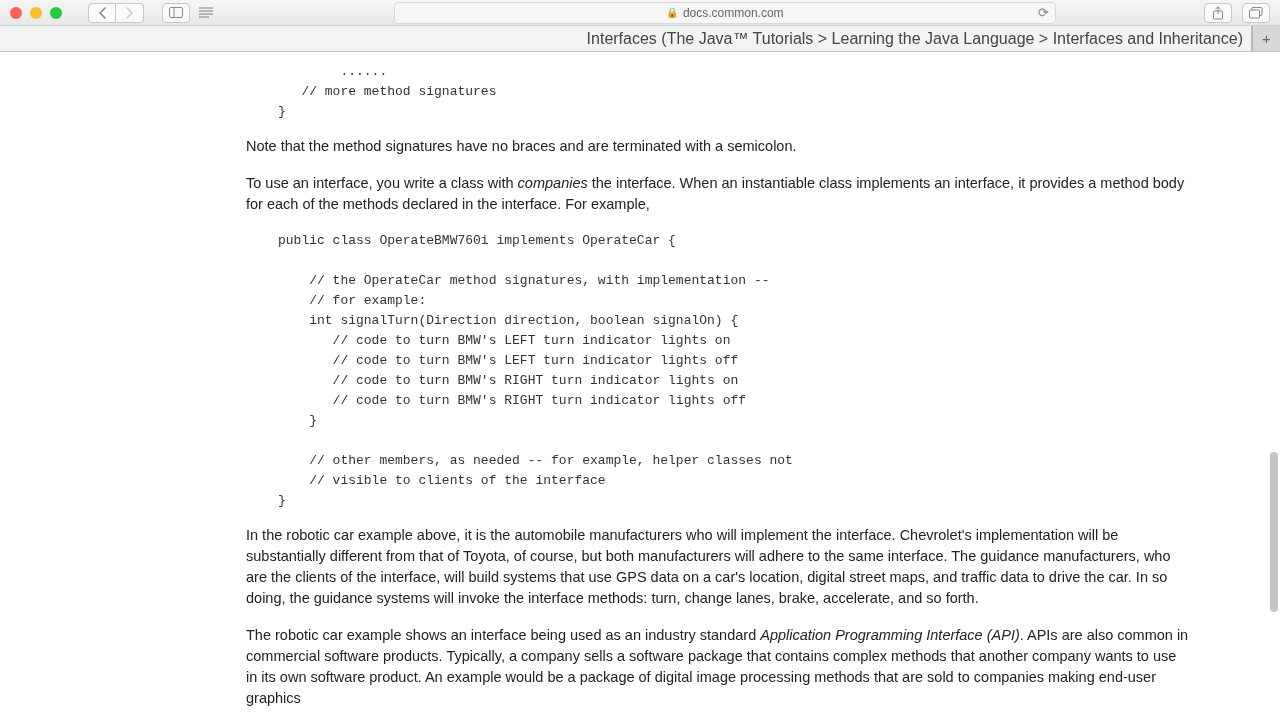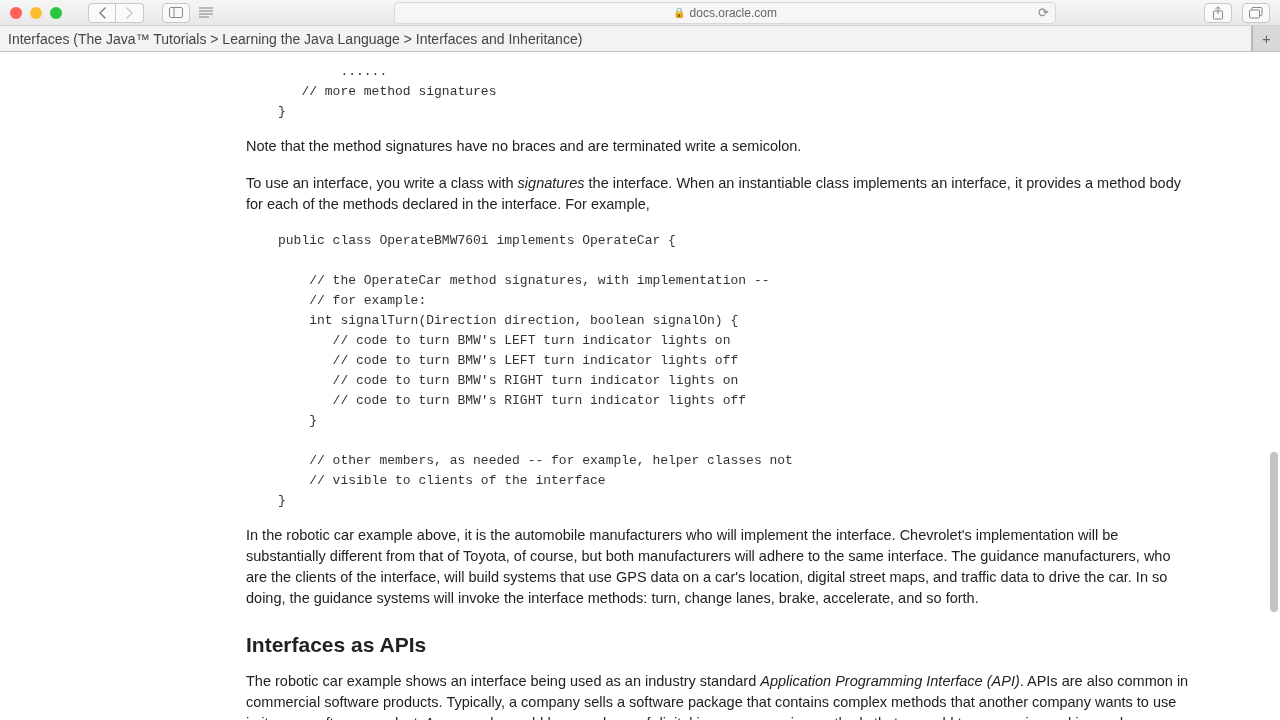--- a/index.html
+++ b/index.html
@@ -56,22 +56,22 @@
   .tabbar {
     height: 26px;
     background: #d8d8d8;
     display: flex;
     border-bottom: 1px solid #c0c0c0;
   }
   .tab {
     flex: 1;
     display: flex;
     align-items: center;
-    justify-content: flex-start;
-    font-size: 14px;
+    justify-content: flex-end;
+    font-size: 16px;
     color: #444;
     border-right: 1px solid #b8b8b8;
     padding: 0 8px;
     white-space: nowrap;
     overflow: hidden;
     text-overflow: ellipsis;
   }
   .tab.active { background: #f3f3f3; }
   .newtab {
     width: 28px;
@@ -147,21 +147,21 @@
   <div class="sqbtn" style="margin-left:auto;border:none;background:none;width:auto;margin-right:12px;">
     <svg width="16" height="12" viewBox="0 0 16 12">
         <line x1="1" y1="1" x2="15" y2="1" stroke="#999" stroke-width="1.3"></line>
         <line x1="1" y1="4" x2="15" y2="4" stroke="#999" stroke-width="1.3"></line>
         <line x1="1" y1="7" x2="15" y2="7" stroke="#999" stroke-width="1.3"></line>
         <line x1="1" y1="10" x2="11" y2="10" stroke="#999" stroke-width="1.3"></line>
       </svg>
   </div>
   <div class="addr">
     <span class="lock">🔒</span>
-    <span>docs.oracle.com</span>
+    <span>docs.common.com</span>
     <span class="reload">⟳</span>
   </div>
   <div class="rightgroup">
     <div class="sqbtn">
       <svg width="12" height="14" viewBox="0 0 12 14">
           <rect x="1.5" y="5" width="9" height="8" rx="1" fill="none" stroke="#888"></rect>
           <path d="M6 1 v7 M3.5 3 L6 0.8 L8.5 3" fill="none" stroke="#888" stroke-width="1"></path>
         </svg>
     </div>
     <div class="sqbtn">
@@ -179,43 +179,42 @@
     </div>
   <div class="newtab">+</div>
 </div>
 
 <div class="content">
   <div class="inner">
     <pre>        ......
    // more method signatures
 }</pre>
 
-    <p>Note that the method signatures have no braces and are terminated write a semicolon.</p>
+    <p>Note that the method signatures have no braces and are terminated with a semicolon.</p>
 
     <p>
-      <span>To use an interface, you write a class with </span><em>signatures</em><span> the interface. When an instantiable class implements an interface, it provides a method body for each of the methods declared in the interface. For example,</span>
+      <span>To use an interface, you write a class with </span><em>companies</em><span> the interface. When an instantiable class implements an interface, it provides a method body for each of the methods declared in the interface. For example,</span>
     </p>
 
     <pre>public class OperateBMW760i implements OperateCar {
 
     // the OperateCar method signatures, with implementation --
     // for example:
     int signalTurn(Direction direction, boolean signalOn) {
        // code to turn BMW's LEFT turn indicator lights on
        // code to turn BMW's LEFT turn indicator lights off
        // code to turn BMW's RIGHT turn indicator lights on
        // code to turn BMW's RIGHT turn indicator lights off
     }
 
     // other members, as needed -- for example, helper classes not
     // visible to clients of the interface
 }</pre>
 
     <p>In the robotic car example above, it is the automobile manufacturers who will implement the interface. Chevrolet's implementation will be substantially different from that of Toyota, of course, but both manufacturers will adhere to the same interface. The guidance manufacturers, who are the clients of the interface, will build systems that use GPS data on a car's location, digital street maps, and traffic data to drive the car. In so doing, the guidance systems will invoke the interface methods: turn, change lanes, brake, accelerate, and so forth.</p>
 
-    <h2>Interfaces as APIs</h2>
 
     <p>
       <span>The robotic car example shows an interface being used as an industry standard </span><em>Application Programming Interface (API)</em><span>. APIs are also common in commercial software products. Typically, a company sells a software package that contains complex methods that another company wants to use in its own software product. An example would be a package of digital image processing methods that are sold to companies making end-user graphics</span>
     </p>
   </div>
   <div class="scrollbar"></div>
 </div>
 
 </body></html>

